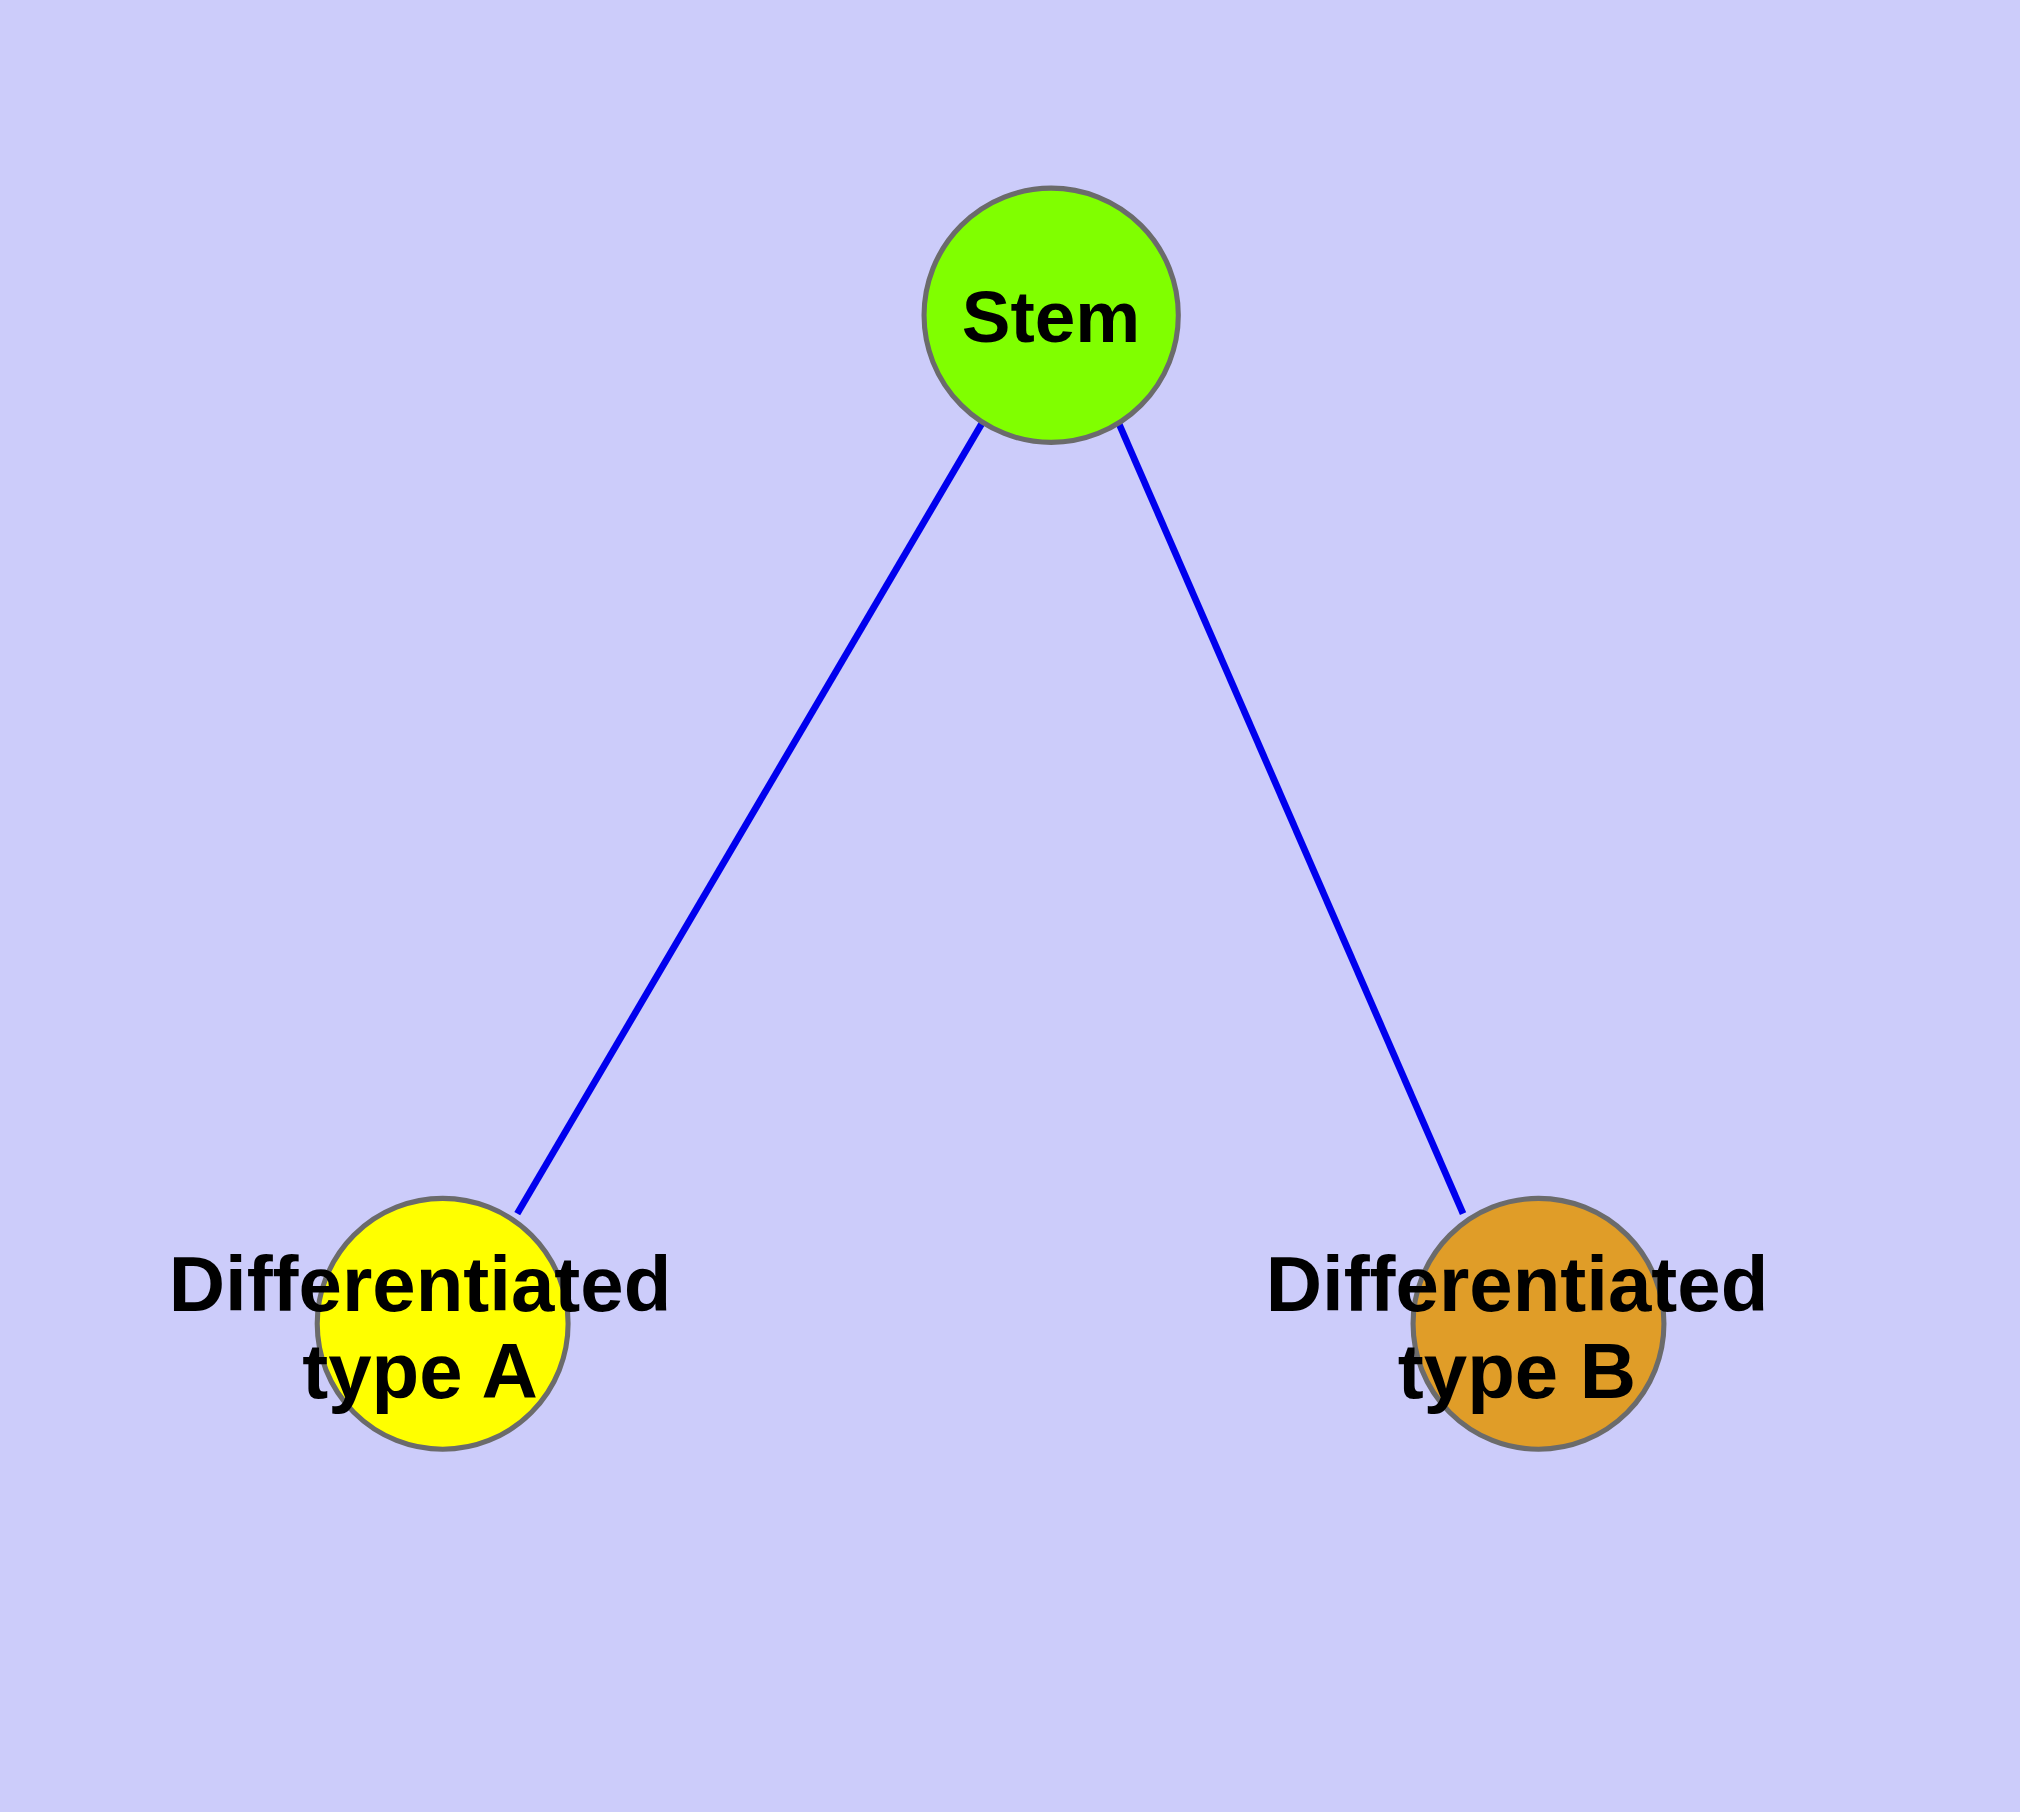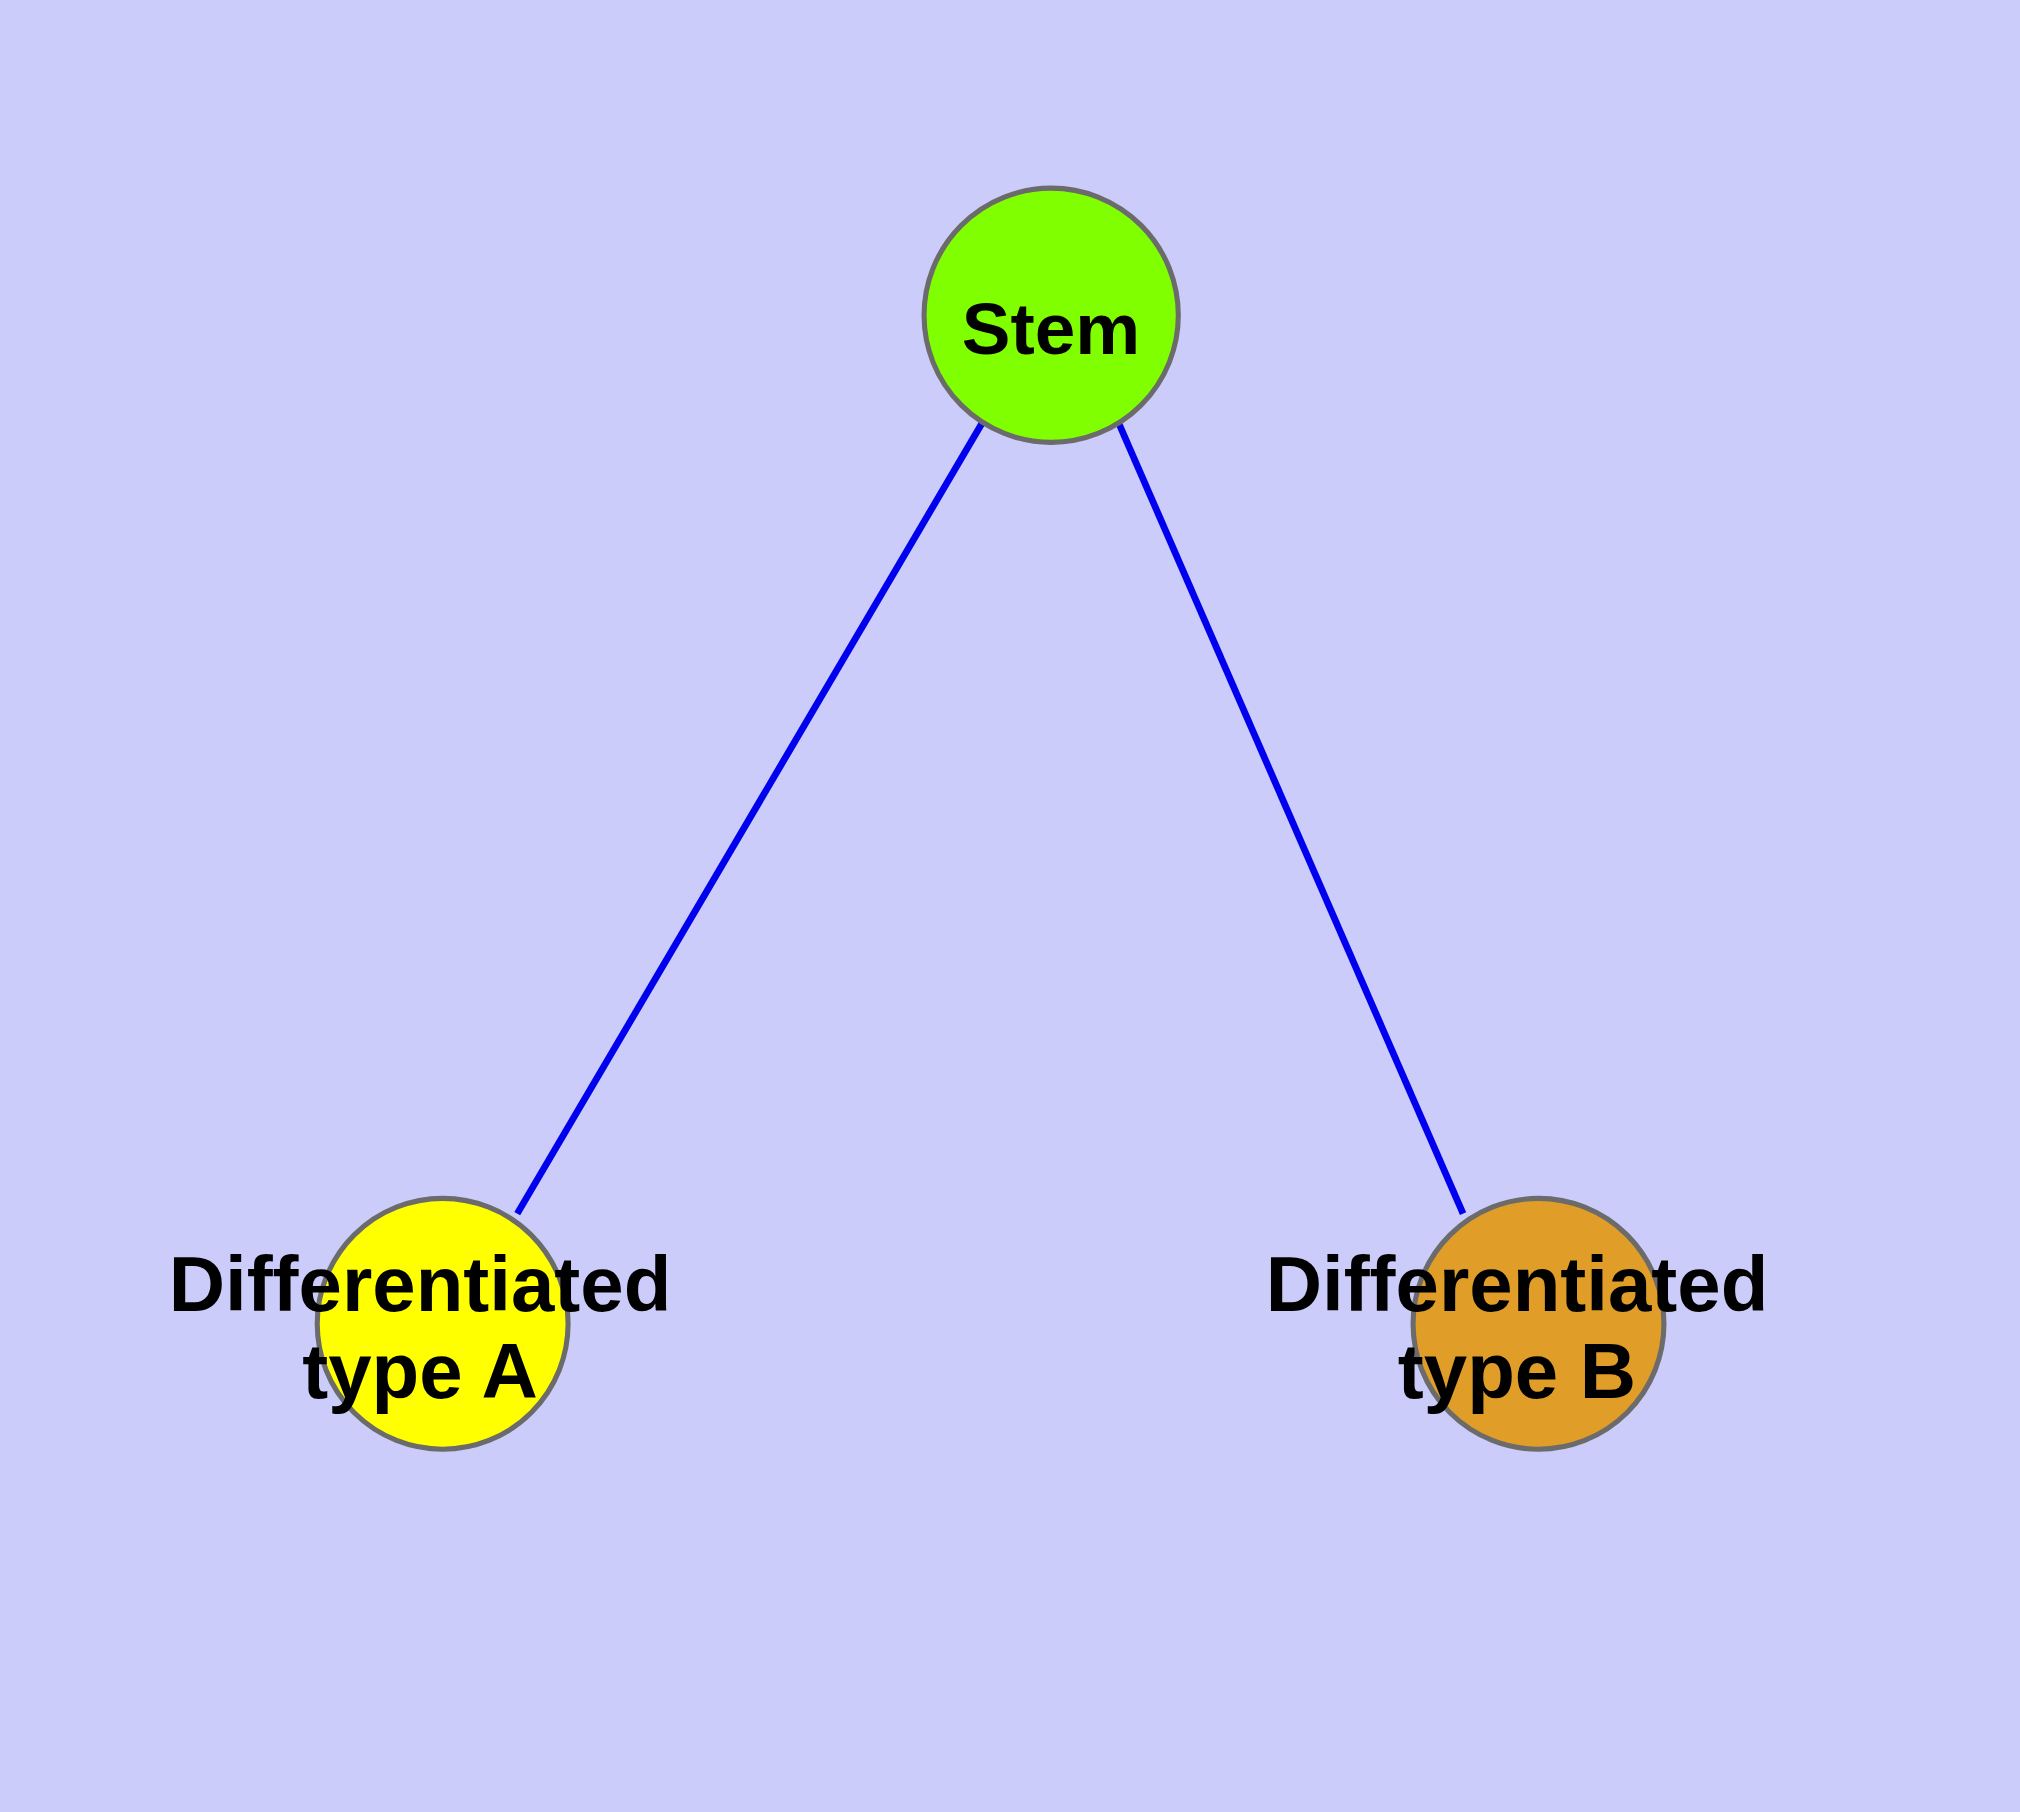--- a/index.html
+++ b/index.html
@@ -63,21 +63,21 @@
       <line x1="1320" y1="500" x2="1726" y2="1432" stroke="#0000ee" stroke-width="8" stroke-linecap="butt"></line>
     </g>
 
     <g>
       <circle cx="1240" cy="372" r="150" fill="#80ff00" stroke="#6b6b6b" stroke-width="6"></circle>
       <circle cx="522" cy="1562" r="148" fill="#ffff00" stroke="#6b6b6b" stroke-width="6"></circle>
       <circle cx="1815" cy="1562" r="148" fill="#e09d28" stroke="#6b6b6b" stroke-width="6"></circle>
     </g>
   </svg>
 
-  <div id="label-stem" class="node-label" style="left: 1051px; top: 317px; margin-top: 12px;">Stem</div>
+  <div id="label-stem" class="node-label" style="left: 1051px; top: 317px;">Stem</div>
 
   <div id="label-diff-a" class="node-label" style="left: 420px; top: 1328px;">Differentiated
 type A</div>
 
   <div id="label-diff-b" class="node-label" style="left: 1517px; top: 1328px;">Differentiated
 type B</div>
 
 </div>
 
 

